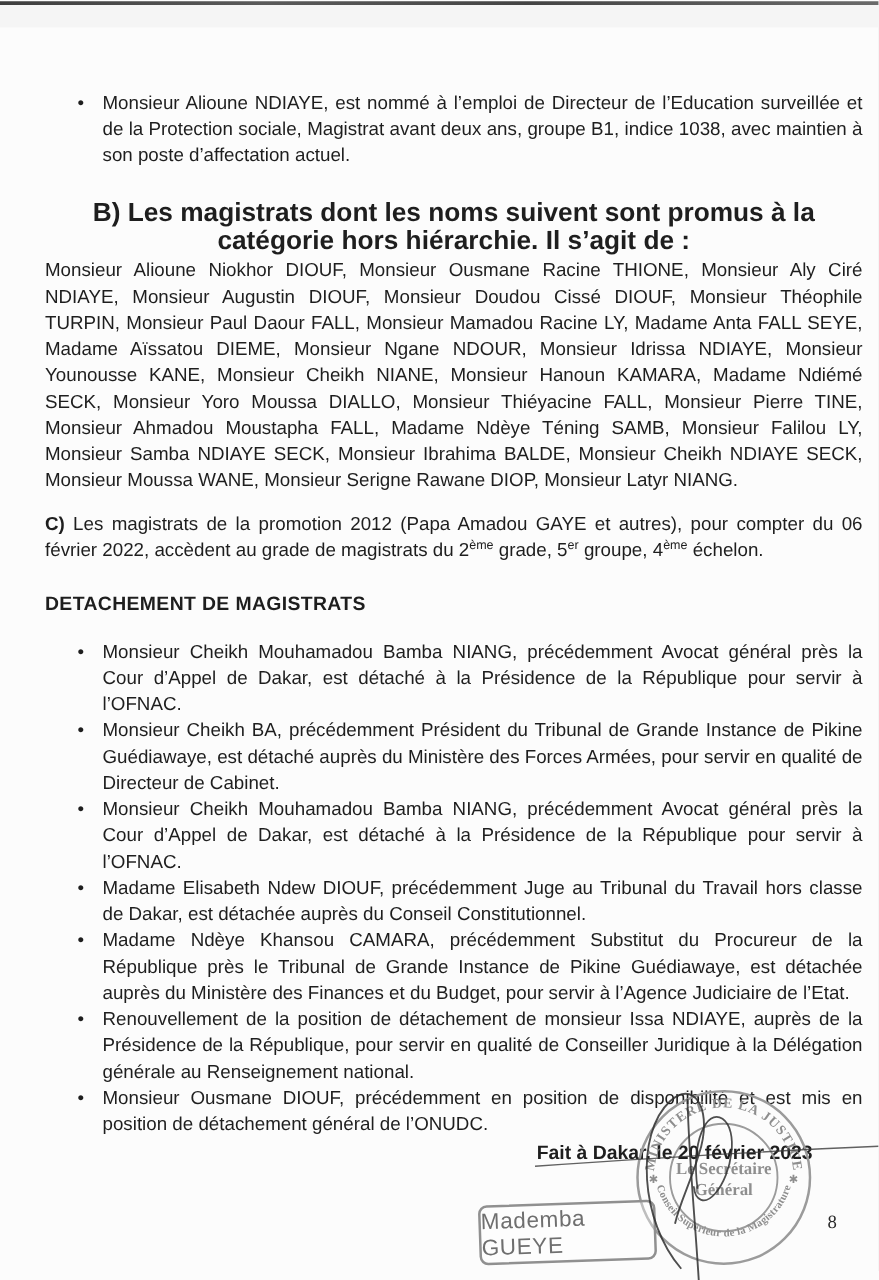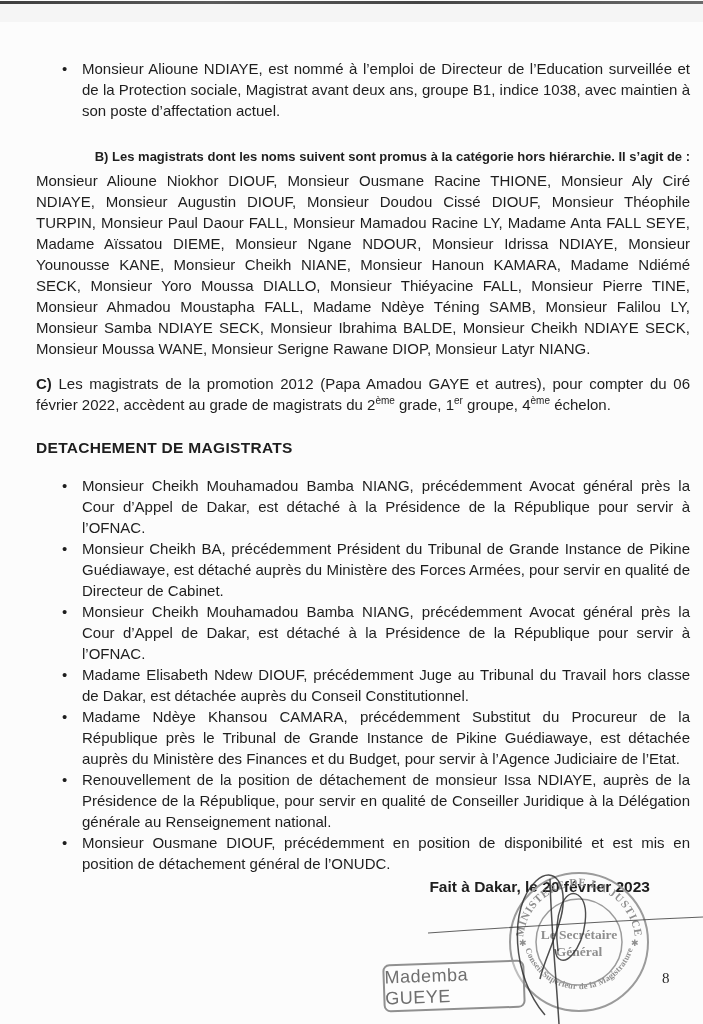--- a/index.html
+++ b/index.html
@@ -18,37 +18,37 @@
   .scan-top-line {
     position: absolute; top: 1px; left: 0; width: 100%; height: 3px;
     background: linear-gradient(90deg, #3e3e3e 0%, #5a5a5a 30%, #444 60%, #6a6a6a 100%);
   }
   .scan-top-band {
     position: absolute; top: 4px; left: 0; width: 100%; height: 18px;
     background: #f5f5f5;
   }
   .content {
     position: absolute;
-    left: 36px; top: 58px; width: 654px;
+    left: 36px; top: 72px; width: 654px;
     font-size: 15px; line-height: 21px;
     text-align: justify;
   }
   ul.doc-list { list-style: none; margin: 0; padding: 0 0 0 24px; }
   ul.doc-list li { position: relative; padding-left: 22px; margin: 0; }
   ul.doc-list li::before {
     content: "\2022";
     position: absolute; left: 2px; top: 0;
     font-size: 15px; color: #1e1e1e;
   }
   .intro-list { margin-bottom: 25px !important; }
   .b-heading {
     margin: 0 0 2px 0;
     font-weight: bold;
-    font-size: 13px; line-height: 22px;
-    text-align: right;
+    font-size: 21px; line-height: 22px;
+    text-align: center;
   }
   .names-par { margin: 0 0 14px 0; }
   .c-par { margin: 0; }
   .c-label { font-weight: bold; }
   sup.ord { font-size: 10px; vertical-align: super; line-height: 0; }
   .detach-title {
     margin: 22px 0 17px 0;
     text-align: left;
     font-weight: bold;
     font-size: 15.5px;
@@ -110,21 +110,21 @@
     <ul class="doc-list intro-list">
       <li>
         <span>Monsieur Alioune NDIAYE, est nommé à l’emploi de Directeur de l’Education surveillée et de la Protection sociale, Magistrat avant deux ans, groupe B1, indice 1038, avec maintien à son poste d’affectation actuel.</span>
       </li>
     </ul>
 
     <p class="b-heading">B) Les magistrats dont les noms suivent sont promus à la catégorie hors hiérarchie. Il s’agit de :</p>
 
     <p class="names-par">Monsieur Alioune Niokhor DIOUF, Monsieur Ousmane Racine THIONE, Monsieur Aly Ciré NDIAYE, Monsieur Augustin DIOUF, Monsieur Doudou Cissé DIOUF, Monsieur Théophile TURPIN, Monsieur Paul Daour FALL, Monsieur Mamadou Racine LY, Madame Anta FALL SEYE, Madame Aïssatou DIEME, Monsieur Ngane NDOUR, Monsieur Idrissa NDIAYE, Monsieur Younousse KANE, Monsieur Cheikh NIANE, Monsieur Hanoun KAMARA, Madame Ndiémé SECK, Monsieur Yoro Moussa DIALLO, Monsieur Thiéyacine FALL, Monsieur Pierre TINE, Monsieur Ahmadou Moustapha FALL, Madame Ndèye Téning SAMB, Monsieur Falilou LY, Monsieur Samba NDIAYE SECK, Monsieur Ibrahima BALDE, Monsieur Cheikh NDIAYE SECK, Monsieur Moussa WANE, Monsieur Serigne Rawane DIOP, Monsieur Latyr NIANG.</p>
 
-    <p class="c-par"><span class="c-label">C)</span><span> Les magistrats de la promotion 2012 (Papa Amadou GAYE et autres), pour compter du 06 février 2022, accèdent au grade de magistrats du 2</span><sup class="ord">ème</sup><span> grade, 1</span><sup class="ord">er</sup><span> groupe, 4</span><sup class="ord">ème</sup><span> échelon.</span></p>
+    <p class="c-par"><span class="c-label">C)</span><span> Les magistrats de la promotion 2012 (Papa Amadou GAYE et autres), pour compter du 06 février 2022, accèdent au grade de magistrats du 2</span><sup class="ord">ème</sup><span> grade, 5</span><sup class="ord">er</sup><span> groupe, 4</span><sup class="ord">ème</sup><span> échelon.</span></p>
 
     <p class="detach-title">DETACHEMENT DE MAGISTRATS</p>
 
     <ul class="doc-list">
       <li><span>Monsieur Cheikh Mouhamadou Bamba NIANG, précédemment Avocat général près la Cour d’Appel de Dakar, est détaché à la Présidence de la République pour servir à l’OFNAC.</span></li>
       <li><span>Monsieur Cheikh BA, précédemment Président du Tribunal de Grande Instance de Pikine Guédiawaye, est détaché auprès du Ministère des Forces Armées, pour servir en qualité de Directeur de Cabinet.</span></li>
       <li><span>Monsieur Cheikh Mouhamadou Bamba NIANG, précédemment Avocat général près la Cour d’Appel de Dakar, est détaché à la Présidence de la République pour servir à l’OFNAC.</span></li>
       <li><span>Madame Elisabeth Ndew DIOUF, précédemment Juge au Tribunal du Travail hors classe de Dakar, est détachée auprès du Conseil Constitutionnel.</span></li>
       <li><span>Madame Ndèye Khansou CAMARA, précédemment Substitut du Procureur de la République près le Tribunal de Grande Instance de Pikine Guédiawaye, est détachée auprès du Ministère des Finances et du Budget, pour servir à l’Agence Judiciaire de l’Etat.</span></li>
       <li><span>Renouvellement de la position de détachement de monsieur Issa NDIAYE, auprès de la Présidence de la République, pour servir en qualité de Conseiller Juridique à la Délégation générale au Renseignement national.</span></li>

